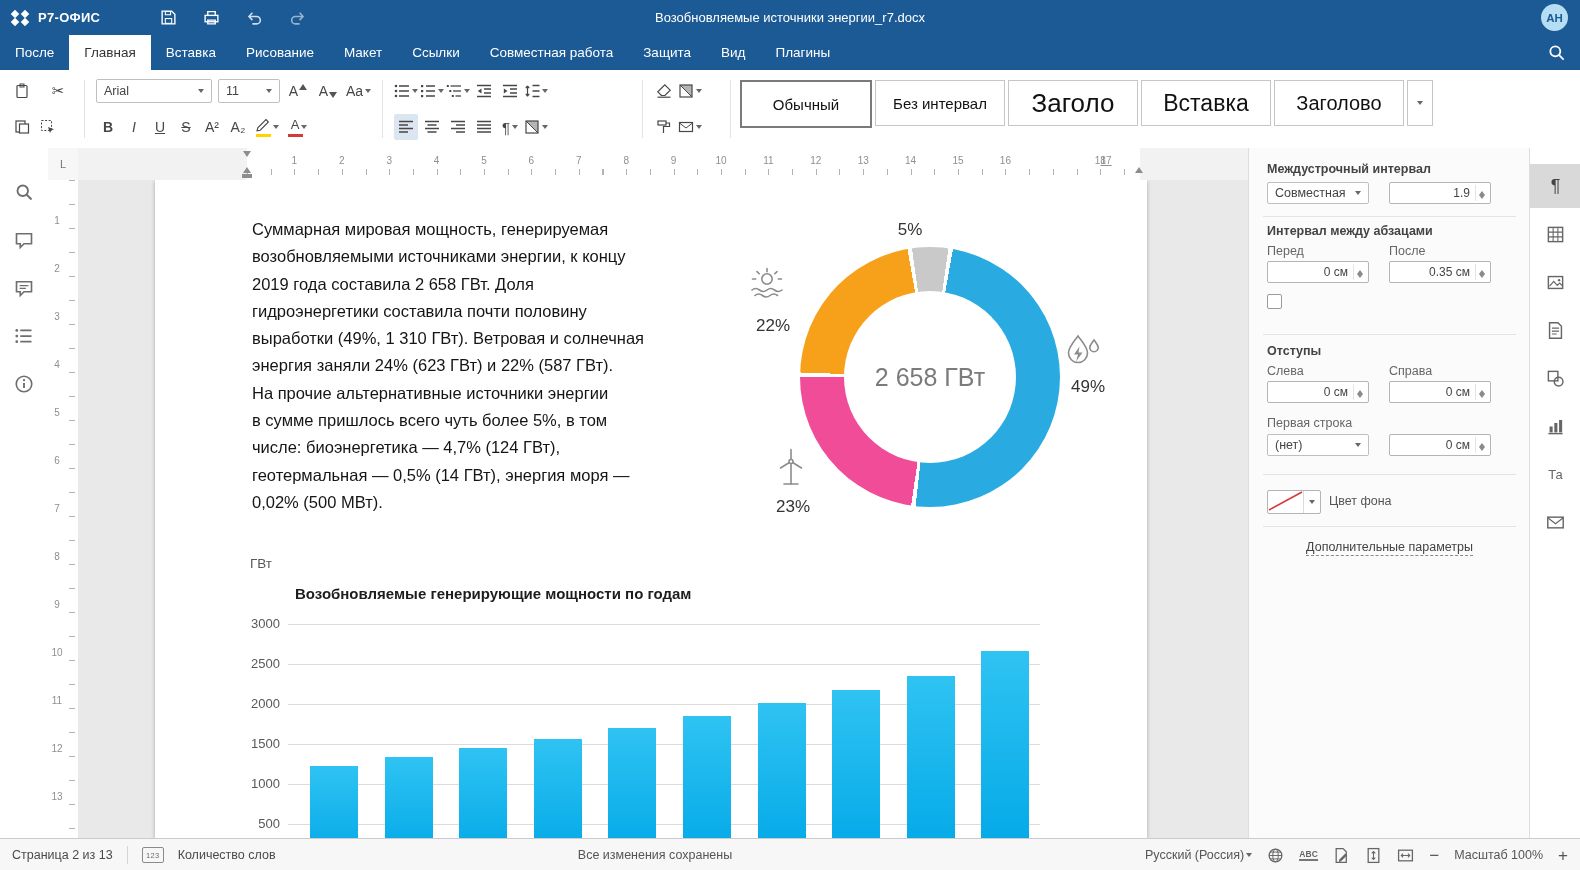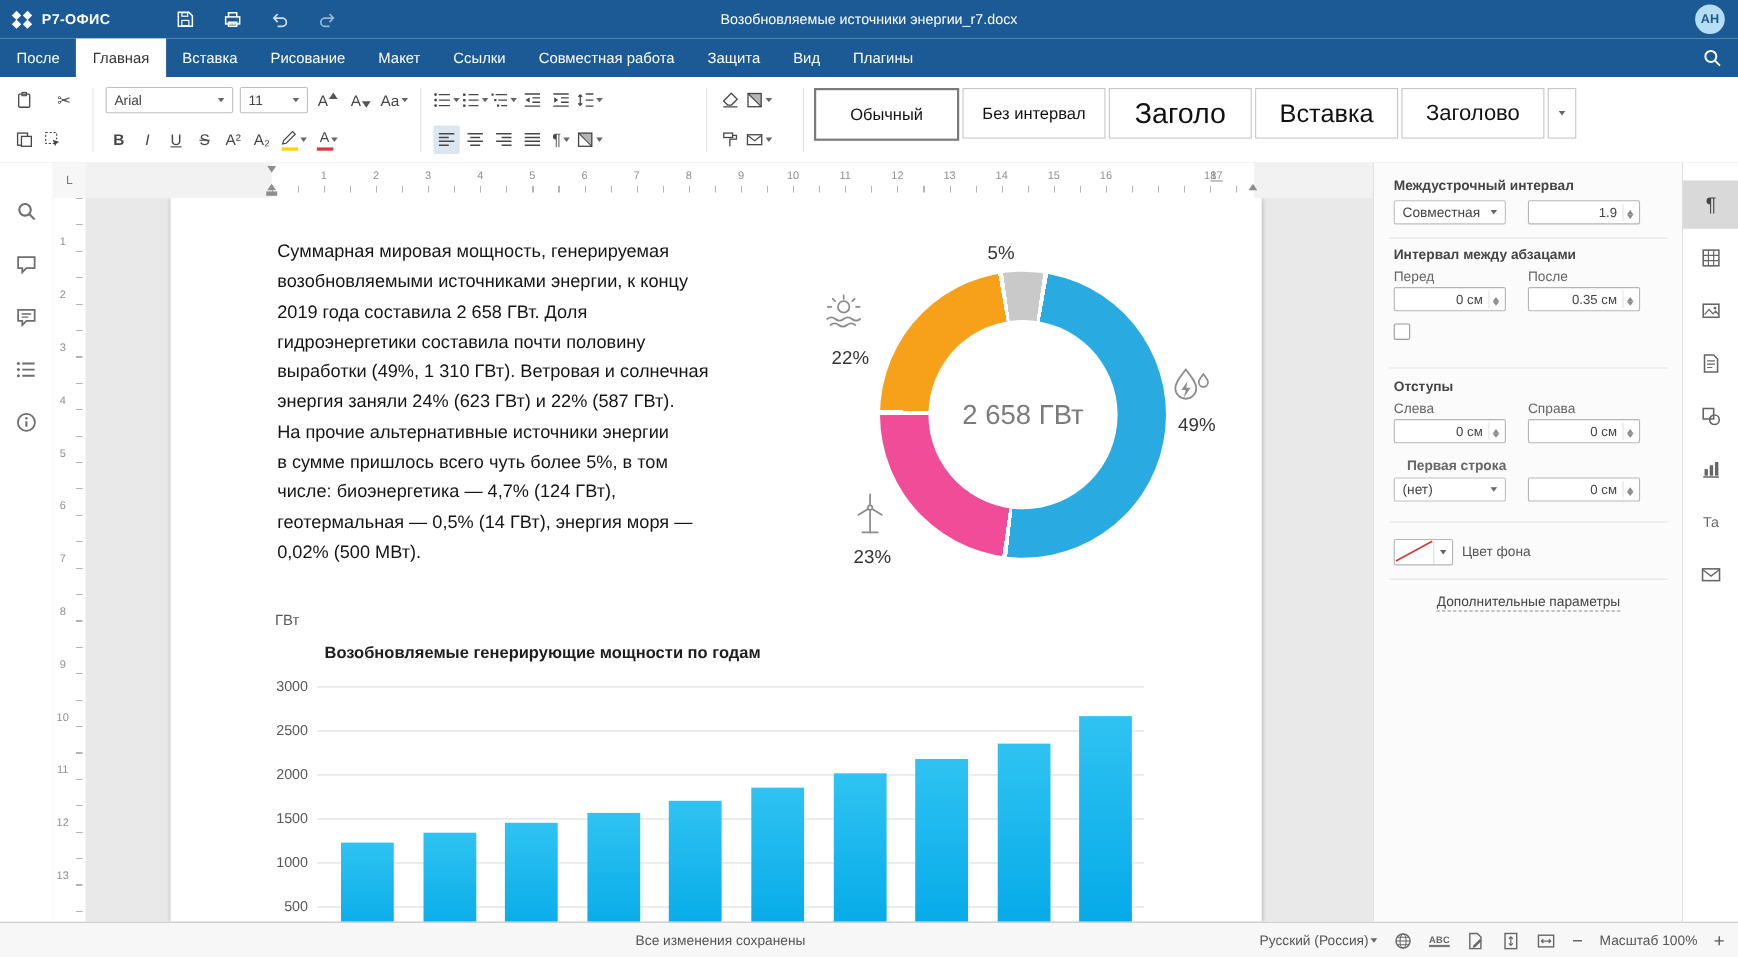--- a/index.html
+++ b/index.html
@@ -698,21 +698,21 @@
             <i class="sp-dn"></i>
           </span>
       </div>
       <div class="numbox" style="left:140px;top:233px;">
         <span>0 см</span>
         <span class="spin">
             <i class="sp-up"></i>
             <i class="sp-dn"></i>
           </span>
       </div>
-      <div class="rp-label" style="left:30px;top:268px;font-weight:bold;">Первая строка</div>
+      <div class="rp-label" style="left:18px;top:268px;">Первая строка</div>
       <div class="combo rp-combo" style="left:18px;top:286px;">
         <span>(нет)</span>
           <span class="chev"></span>
       </div>
       <div class="numbox" style="left:140px;top:286px;">
         <span>0 см</span>
         <span class="spin">
             <i class="sp-up"></i>
             <i class="sp-dn"></i>
           </span>
@@ -771,20 +771,26 @@
         </div>
       <div class="rs-item" style="top:352px;">
           <svg class="ic">
             <use href="#envelope"></use>
           </svg>
         </div>
     </div>
   </div>
 
   <div class="statusbar">
+    <div class="sb-left">
+      <span>Страница 2 из 13</span>
+      <span class="sb-div"></span>
+      <span class="wc-ic">123</span>
+      <span>Количество слов</span>
+    </div>
     <div class="sb-center">Все изменения сохранены</div>
     <div class="sb-right">
       <span style="display:flex;align-items:center;">
         <span>Русский (Россия)</span>
           <span class="chev"></span>
       </span>
       <svg class="ic">
           <use href="#globe"></use>
         </svg>
       <span class="abc">ABC</span>

